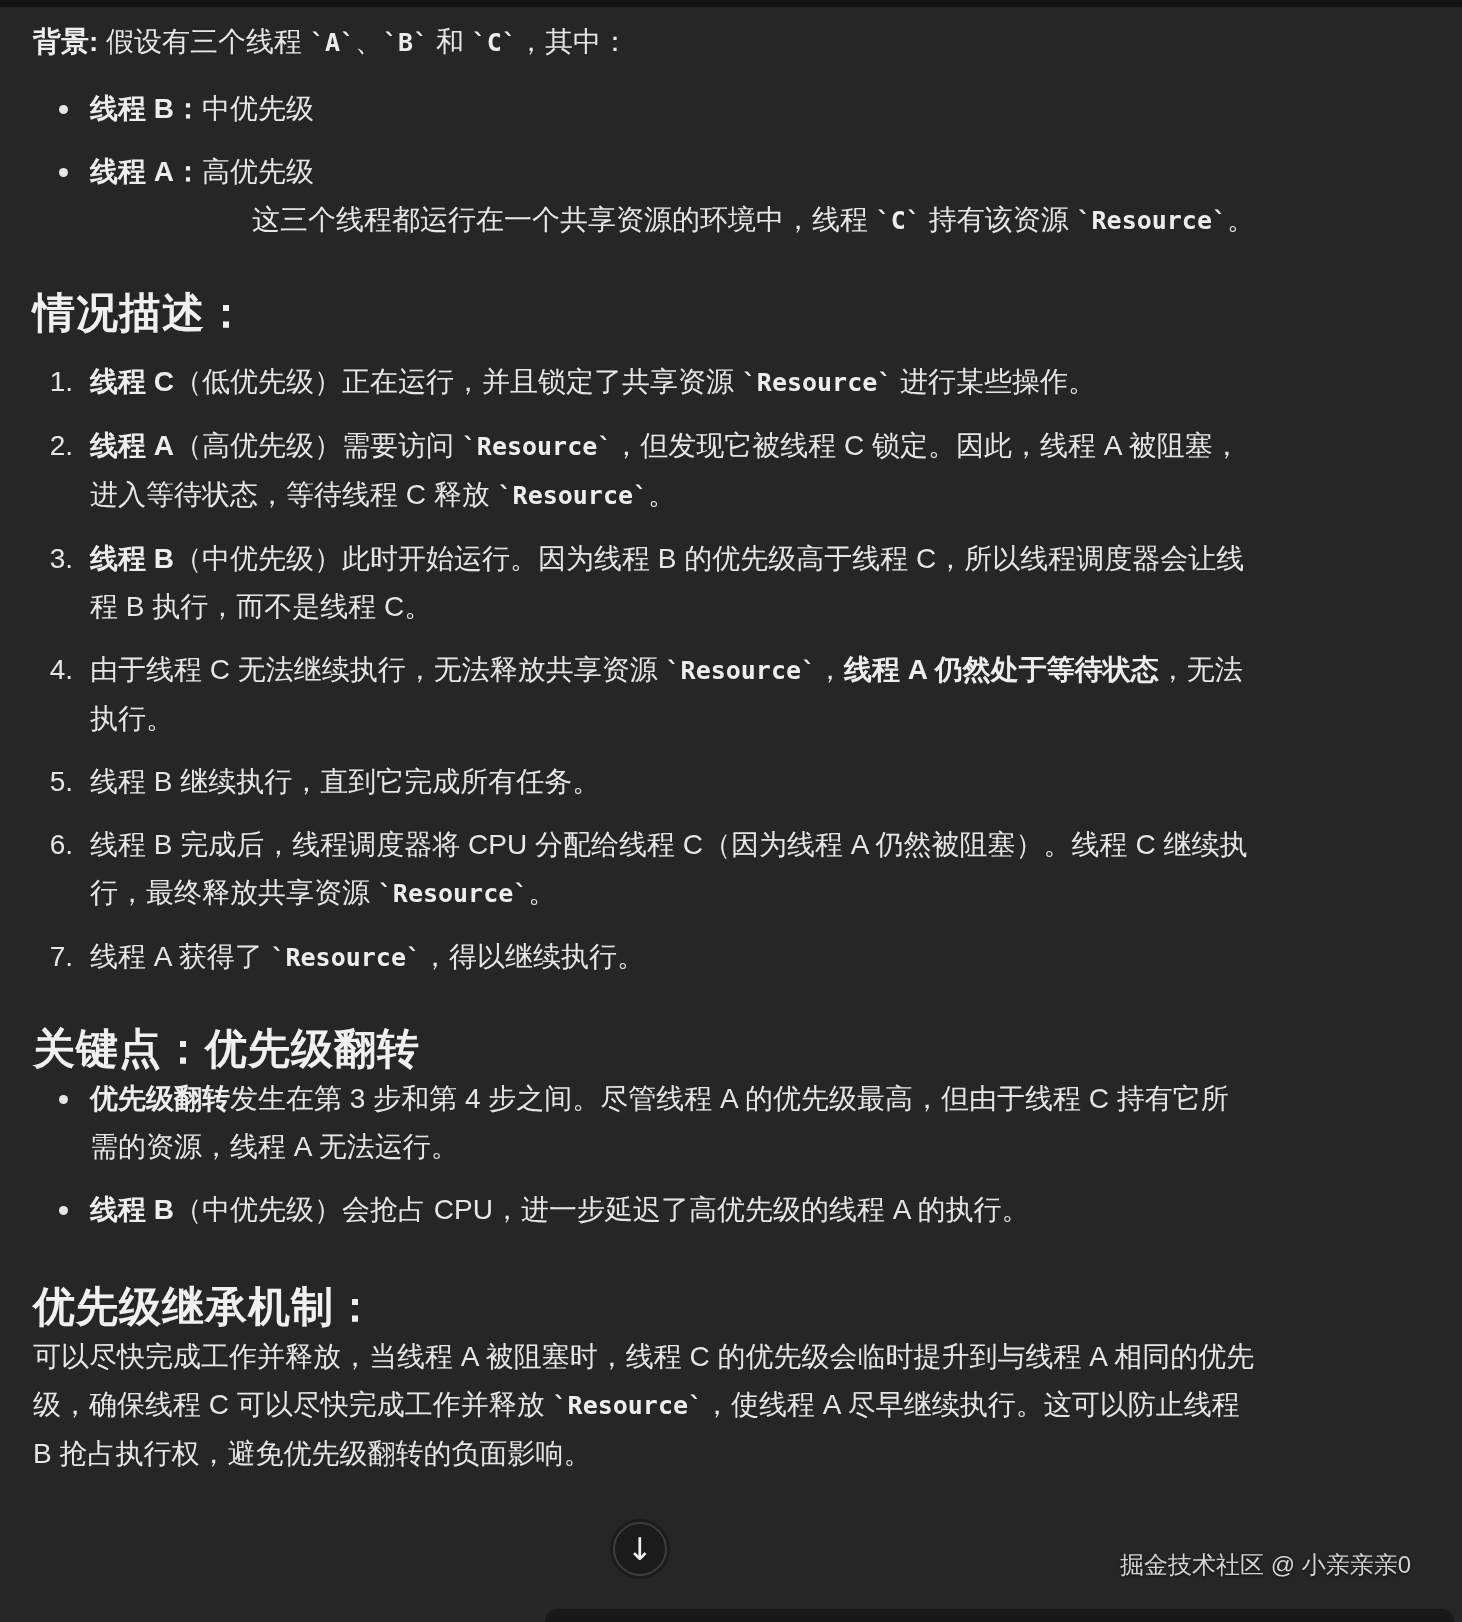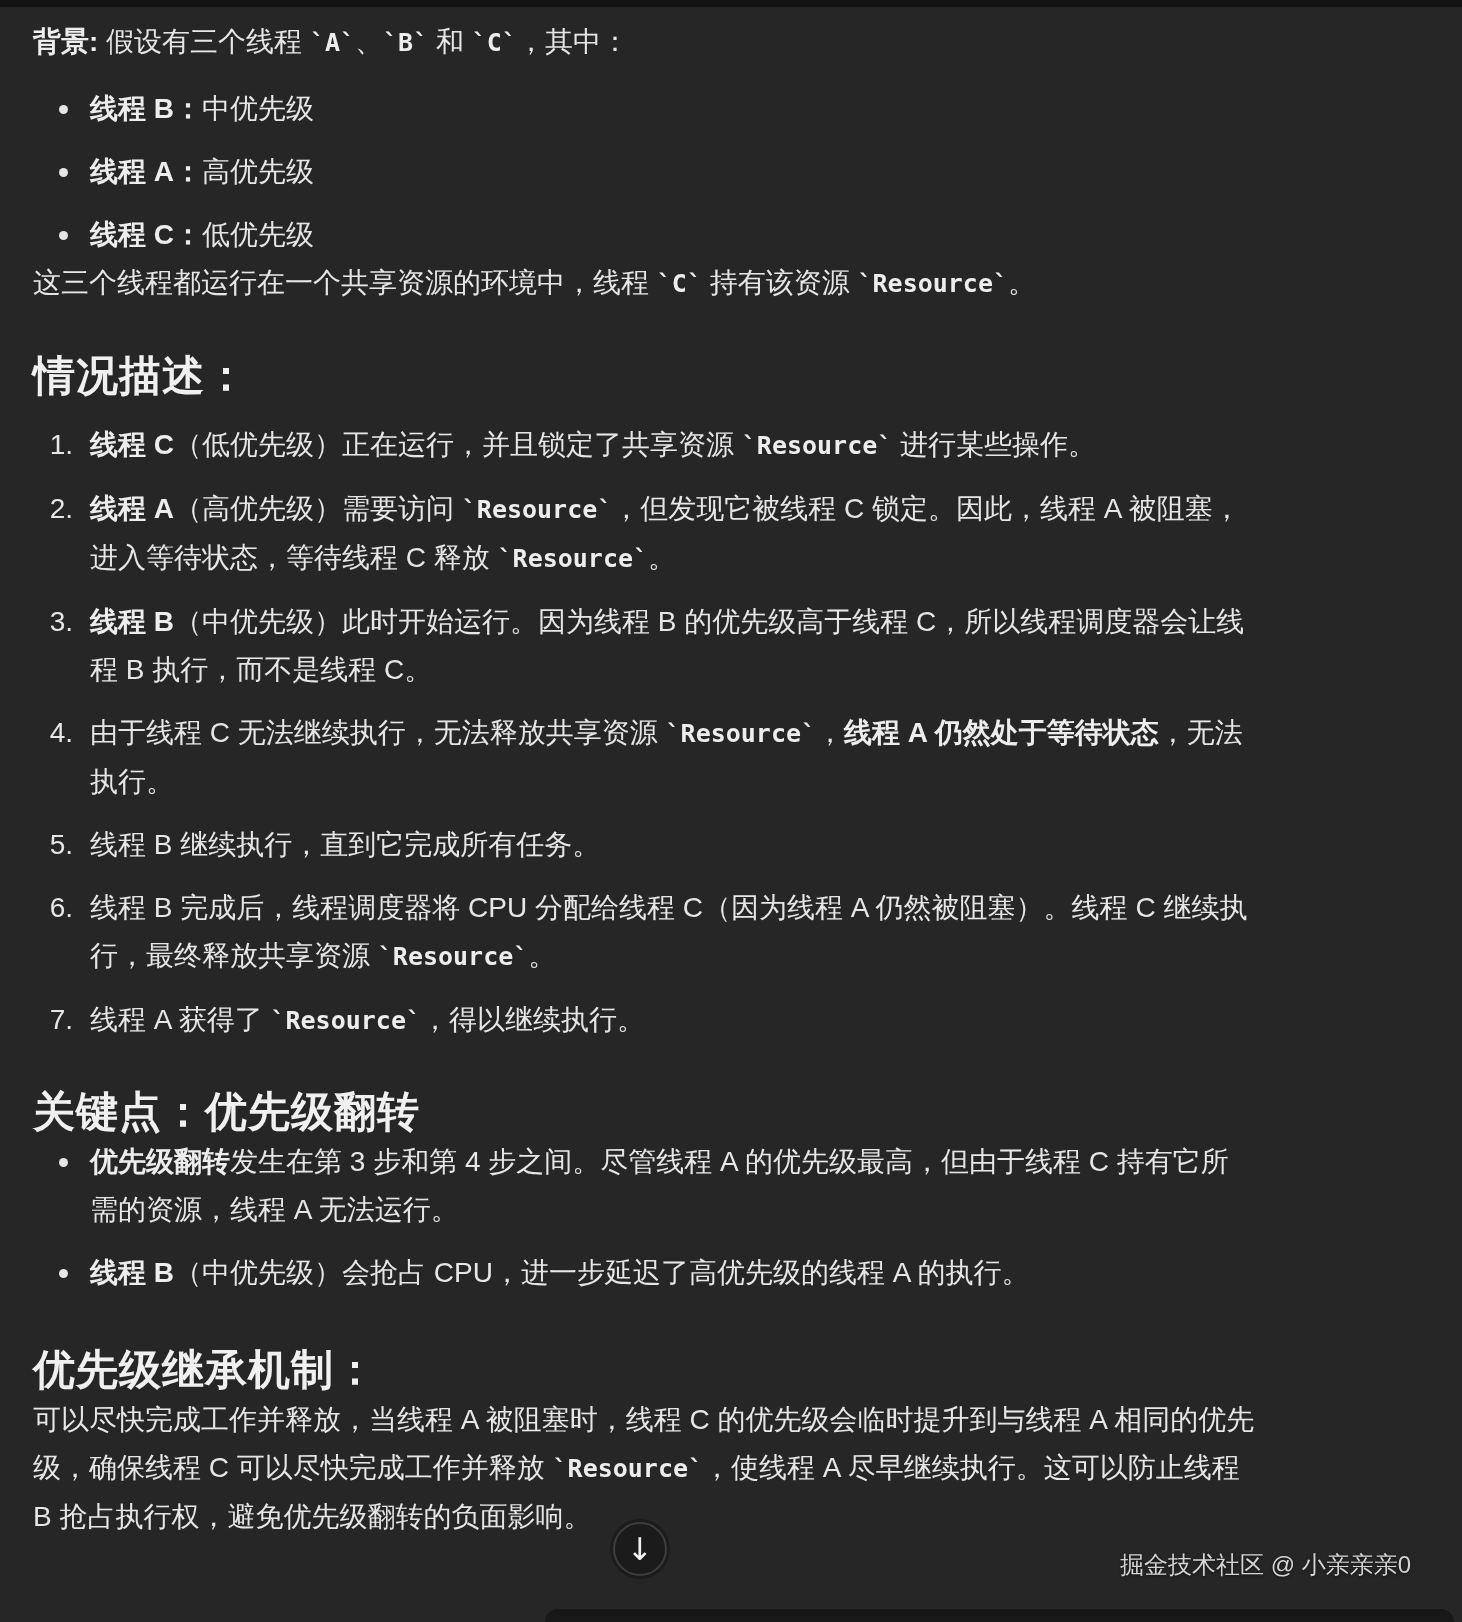--- a/index.html
+++ b/index.html
@@ -33,21 +33,21 @@
   li:last-child { margin-bottom: 0; }
   .dot {
     position: absolute; left: 26px; top: 20px; width: 9px; height: 9px;
     border-radius: 50%; background: #e6e6e6;
   }
   .num {
     position: absolute; left: 0; top: 0; width: 40px; text-align: right;
     color: #e6e6e6;
   }
   .threads   { margin-top: 18px; }
-  .note      { margin-top: 34px; }
+  .note      { margin-top: 34px; text-align: right; }
   .h-situation { margin-top: 42px; }
   .steps     { margin-top: 19px; }
   .h-keypoints { margin-top: 41px; }
   .kp        { }
   .h-inherit { margin-top: 47px; }
   .inherit-body { margin-top: 14px; }
 
   .scroll-btn {
     position: absolute; left: 613px; top: 1522px; width: 54px; height: 54px;
     box-sizing: border-box; border-radius: 50%;
@@ -79,24 +79,20 @@
   <p><span class="b">背景:</span><span> 假设有三个线程 </span><span class="c">`A`</span><span>、</span><span class="c">`B`</span><span> 和 </span><span class="c">`C`</span><span>，其中：</span></p>
 
   <ul class="threads">
     <li>
       <span class="dot"></span>
       <span><span class="b">线程 B：</span><span>中优先级</span></span>
     </li>
     <li>
       <span class="dot"></span>
       <span><span class="b">线程 A：</span><span>高优先级</span></span>
-    </li>
-    <li>
-      <span class="dot"></span>
-      <span><span class="b">线程 C：</span><span>低优先级</span></span>
     </li>
   </ul>
 
   <p class="note"><span>这三个线程都运行在一个共享资源的环境中，线程 </span><span class="c">`C`</span><span> 持有该资源 </span><span class="c">`Resource`</span><span>。</span></p>
 
   <h2 class="h-situation">情况描述：</h2>
 
   <ol class="steps">
     <li>
       <span class="num">1.</span>

